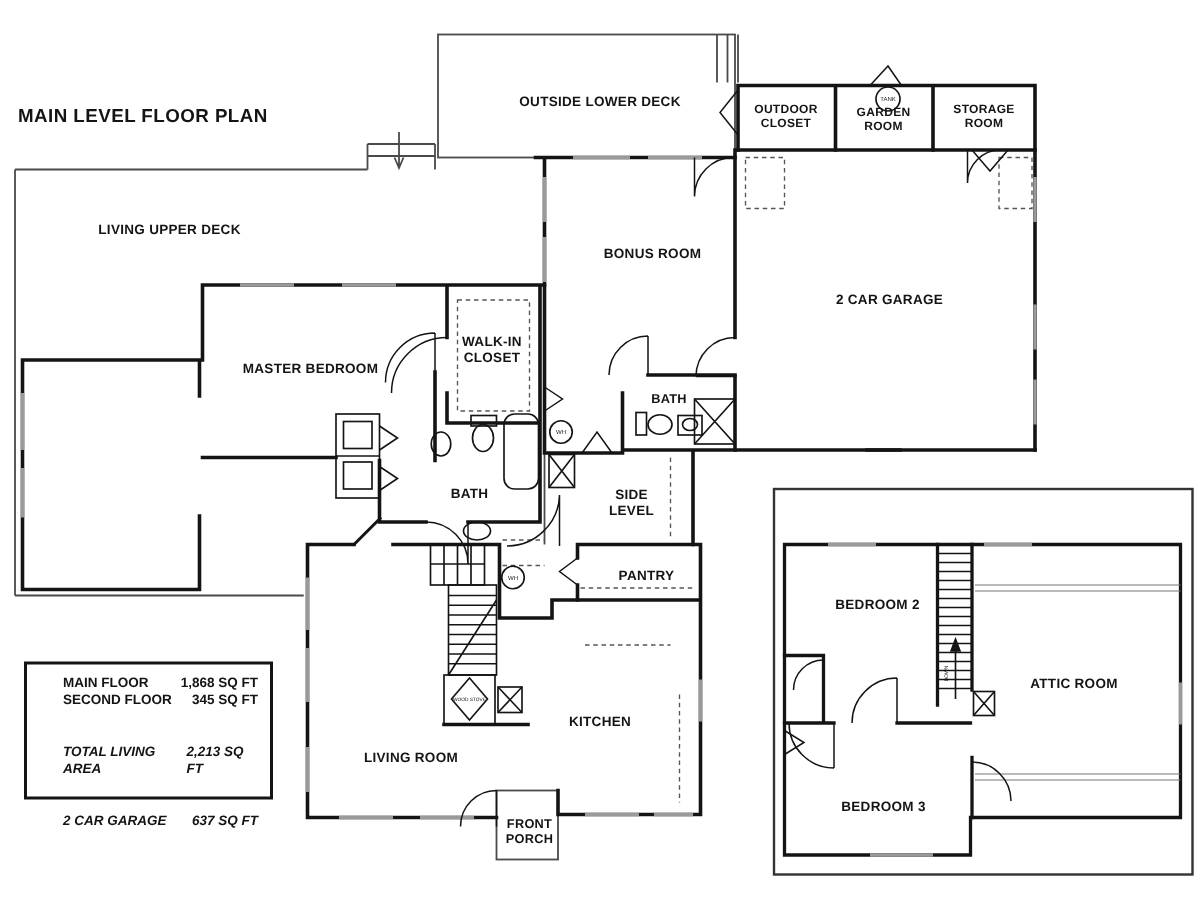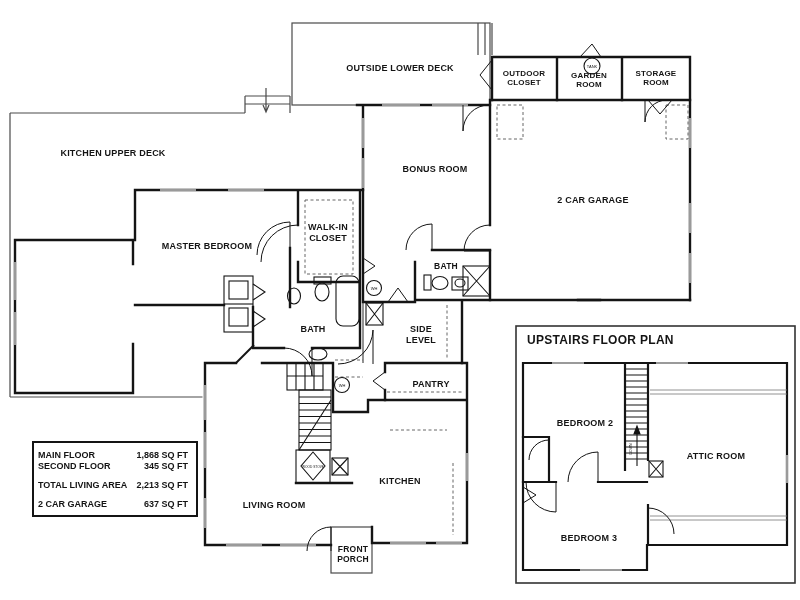--- a/index.html
+++ b/index.html
@@ -5,24 +5,24 @@
   html,body{margin:0;padding:0;background:#e8e8e8;}
   #canvas{position:relative;width:800px;height:600px;background:#ffffff;overflow:hidden;
           font-family:"Liberation Sans",sans-serif;}
   #plan-svg{position:absolute;left:0;top:0;}
   .lbl{position:absolute;transform:translate(-50%,-50%);color:#141414;font-weight:bold;
        font-size:9px;line-height:1.18;text-align:center;letter-spacing:.2px;white-space:nowrap;}
   .wrap{white-space:normal;}
   .title{position:absolute;color:#141414;font-weight:bold;font-size:12.5px;letter-spacing:.3px;white-space:nowrap;}
   #watermark{position:absolute;left:8px;top:4px;color:#a2a2a2;font-family:"DejaVu Serif",serif;
              font-size:21px;letter-spacing:2px;font-weight:bold;opacity:.75;}
-  #area-table{position:absolute;left:32px;top:441px;width:166px;height:76px;border:2px solid #141414;
-              box-sizing:border-box;padding:7px 8px 0 4px;font-size:9px;font-weight:bold;color:#141414;}
+  #area-table{position:absolute;left:16px;top:441px;width:166px;height:92px;border:2px solid #141414;
+              box-sizing:border-box;padding:7px 8px 0 24px;font-size:9px;font-weight:bold;color:#141414;}
   #area-table .row{display:flex;justify-content:space-between;line-height:11px;}
-  #area-table .row.gap{margin-top:8px;}
+  #area-table .row.gap{margin-top:24px;font-style:italic;}
 </style>
 </head>
 <body>
 
 <div id="canvas">
 
   <svg id="plan-svg" width="800" height="600" viewBox="0 0 800 600">
 
     <g stroke="#4a4a4a" stroke-width="1.2" fill="none">
       <path d="M10,113 H245 M245,113 V96 M245,96 H290 M245,104 H290 M290,96 V113 M10,113 V397 M10,397 H205"></path>
@@ -152,40 +152,40 @@
 
     <g font-family="Liberation Sans, sans-serif" font-size="4px" fill="#141414" text-anchor="middle">
       <text x="374" y="289.5">WH</text>
       <text x="342" y="386.5">WH</text>
       <text x="592" y="67.5">TANK</text>
       <text x="313" y="467.5" font-size="3.2px">WOOD STOVE</text>
       <text x="632" y="449" font-size="3.4px" transform="rotate(-90 632 449)">DOWN</text>
     </g>
   </svg>
 
-  <div class="title" style="left:527px;top:333px;font-size:12px;">UPSTAIRS FLOOR PLAN</div>
-
-  <div class="lbl" style="left:113px;top:153px;">KITCHEN UPPER DECK</div>
+  <div class="title" style="left:12px;top:70px;">MAIN LEVEL FLOOR PLAN</div>
+
+  <div class="lbl" style="left:113px;top:153px;">LIVING UPPER DECK</div>
   <div class="lbl" style="left:400px;top:68px;">OUTSIDE LOWER DECK</div>
   <div class="lbl wrap" style="left:524px;top:78px;width:58px;font-size:8px;">OUTDOOR CLOSET</div>
   <div class="lbl wrap" style="left:589px;top:80px;width:46px;font-size:8px;">GARDEN ROOM</div>
   <div class="lbl wrap" style="left:656px;top:78px;width:52px;font-size:8px;">STORAGE ROOM</div>
   <div class="lbl" style="left:435px;top:169px;">BONUS ROOM</div>
   <div class="lbl" style="left:593px;top:200px;">2 CAR GARAGE</div>
   <div class="lbl" style="left:207px;top:246px;text-align:right;">MASTER BEDROOM</div>
   <div class="lbl wrap" style="left:328px;top:233px;width:58px;">WALK-IN CLOSET</div>
   <div class="lbl" style="left:446px;top:266px;font-size:8.5px;">BATH</div>
   <div class="lbl" style="left:313px;top:329px;">BATH</div>
   <div class="lbl wrap" style="left:421px;top:335px;width:46px;">SIDE LEVEL</div>
   <div class="lbl" style="left:431px;top:384px;">PANTRY</div>
   <div class="lbl" style="left:400px;top:481px;">KITCHEN</div>
   <div class="lbl" style="left:274px;top:505px;">LIVING ROOM</div>
   <div class="lbl wrap" style="left:353px;top:554px;width:48px;font-size:8.5px;">FRONT PORCH</div>
 
-  <div class="lbl" style="left:585px;top:403px;margin-top:20px;">BEDROOM 2</div>
+  <div class="lbl" style="left:585px;top:403px;">BEDROOM 2</div>
   <div class="lbl" style="left:716px;top:456px;">ATTIC ROOM</div>
   <div class="lbl" style="left:589px;top:538px;">BEDROOM 3</div>
 
   <div id="area-table">
     <div class="row">
       <span>MAIN FLOOR</span>
       <span>1,868 SQ FT</span>
     </div>
     <div class="row">
       <span>SECOND FLOOR</span>

